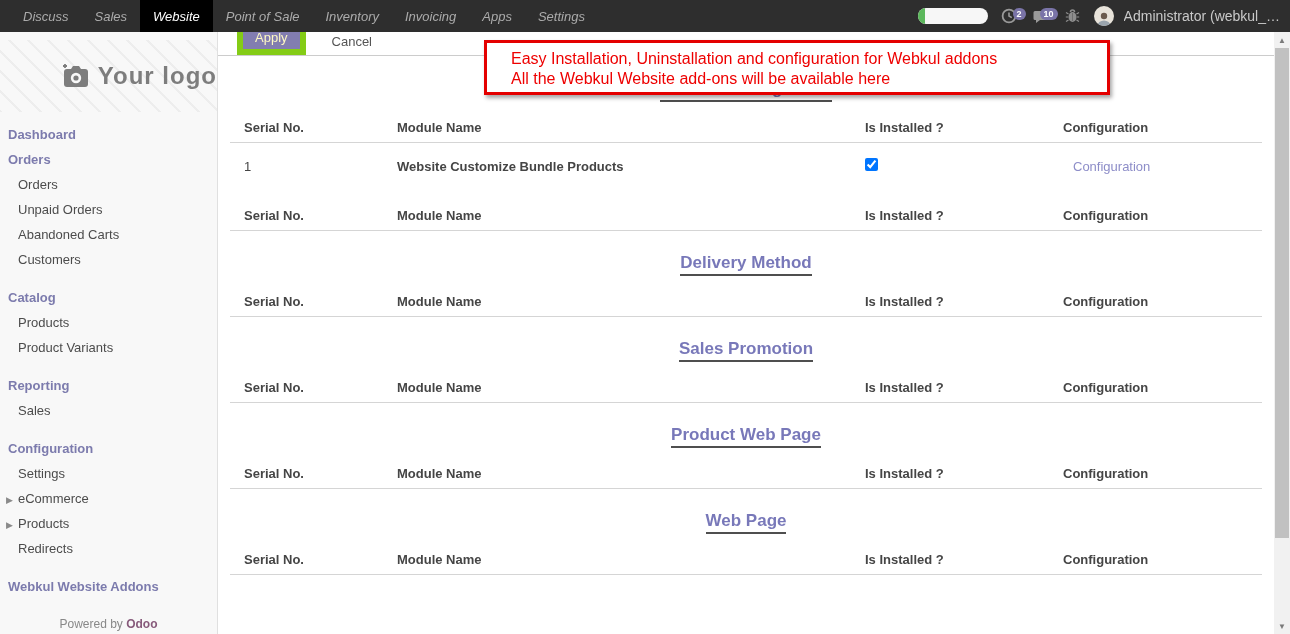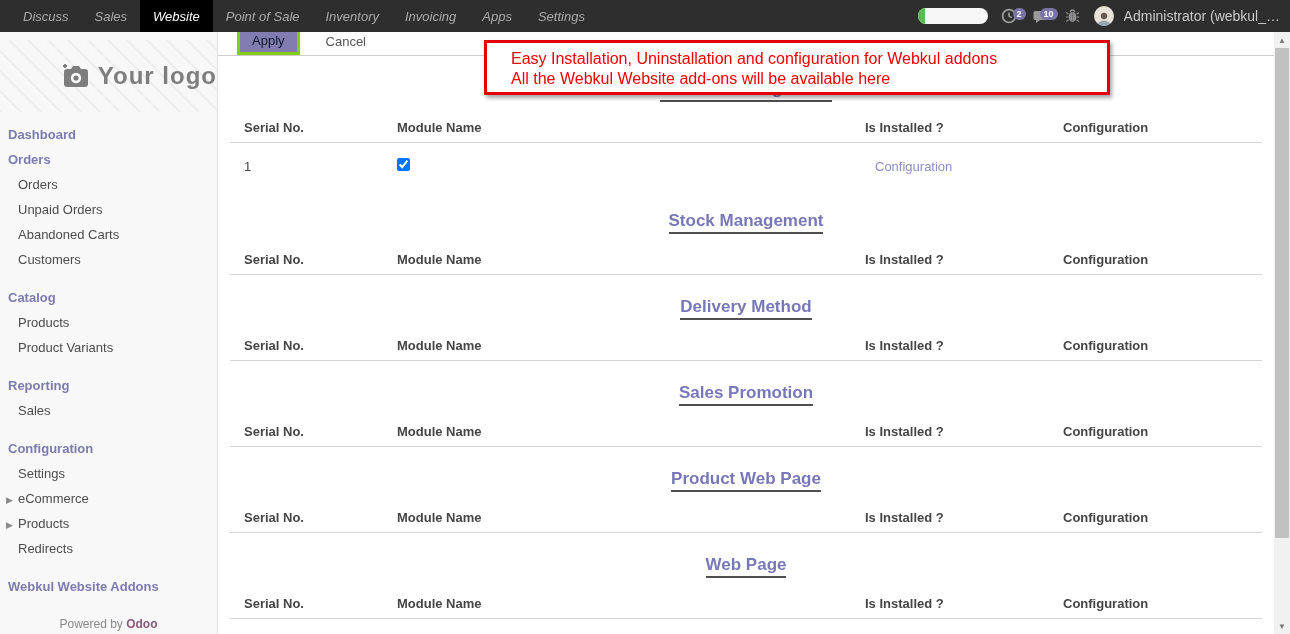--- a/index.html
+++ b/index.html
@@ -31,21 +31,21 @@
   .snav.header { color:#7c7bad; font-weight:bold; padding:4px 8px; }
   .snav.header.spaced { margin-top:13px; }
   .snav.item { color:#4c4c4c; padding:4px 8px 4px 18px; position:relative; }
   .snav .caret { position:absolute; left:6px; top:6px; font-size:9px; color:#8a8a8a; }
   .side-footer { position:absolute; bottom:3px; left:0; width:100%; text-align:center; font-size:12px; color:#888; }
   .side-footer b { color:#875a7b; }
 
   
   .content { position:relative; width:1056px; height:100%; background:#fff; overflow:hidden; flex:none; }
   .toolbar { height:24px; border-bottom:1px solid #ccc; display:flex; align-items:flex-end; padding-left:19px; }
-  .btn-apply { background:#827db0; color:#0f172a; border:3px solid #84cc16; border-radius:3px 3px 0 0; font-size:13px; padding:3px 12px 4px; cursor:pointer; font-family:inherit; }
+  .btn-apply { background:#827db0; color:#fef9c3; border:6px solid #84cc16; border-radius:3px 3px 0 0; font-size:13px; padding:3px 12px 4px; cursor:pointer; font-family:inherit; }
   .btn-cancel { background:none; border:none; color:#555; font-size:13px; padding:3px 12px 6px; margin-left:14px; cursor:pointer; font-family:inherit; }
 
   .annotation { position:absolute; left:266px; top:8px; width:626px; height:55px; border:3px solid #e40000; background:#fff;
     box-shadow:2px 3px 4px rgba(0,0,0,0.35); padding:6px 0 0 24px; z-index:10; }
   .annotation div { color:#ee0000; font-size:16px; line-height:20px; }
 
   .sections { padding:23px 12px 0 12px; }
   .sec-title { text-align:center; margin-top:22px; height:22px; }
   .sec-title span { display:inline-block; font-size:17px; font-weight:bold; color:#7878b9; border-bottom:2px solid #4f4f4f; padding-bottom:1px; }
   .sections > .sec-block:first-child .sec-title { margin-top:0; }
@@ -165,26 +165,26 @@
         <div class="sec-block">
           <div class="sec-title"><span>Product Management</span></div>
           <div class="grid-row head-row">
             <div>Serial No.</div>
             <div>Module Name</div>
             <div>Is Installed ?</div>
             <div>Configuration</div>
           </div>
           <div class="grid-row data-row">
             <div>1</div>
+            <div class="module">Website Customize Bundle Products</div>
             <div><input type="checkbox" checked="" style=""></div>
             <div><span class="cfg-link">Configuration</span></div>
           </div>
         </div>
         <div class="sec-block">
-          <div class="sec-title"><span>Stock Management</span></div>
           <div class="grid-row head-row">
             <div>Serial No.</div>
             <div>Module Name</div>
             <div>Is Installed ?</div>
             <div>Configuration</div>
           </div>
         </div>
         <div class="sec-block">
           <div class="sec-title"><span>Delivery Method</span></div>
           <div class="grid-row head-row">

